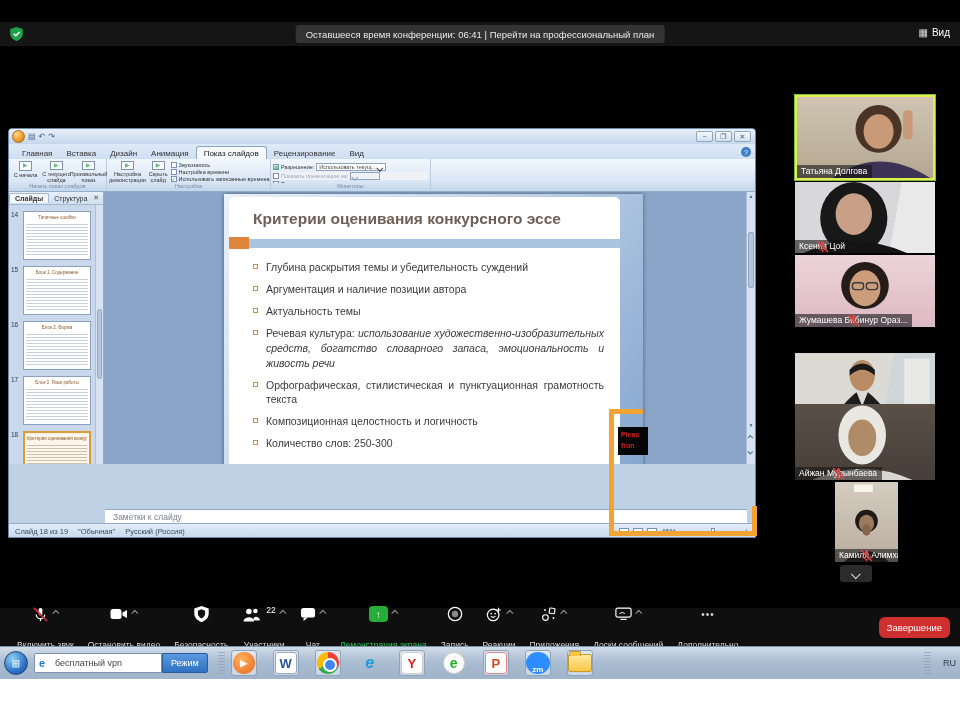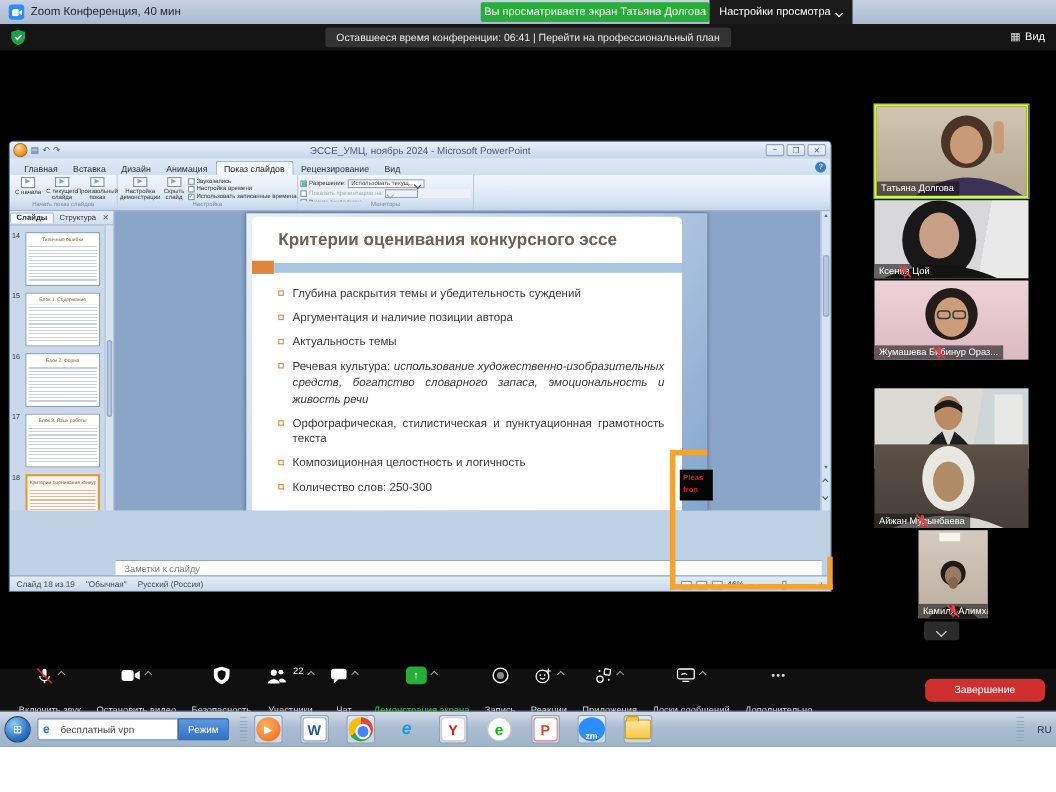--- a/index.html
+++ b/index.html
@@ -136,21 +136,21 @@
   .zm-toolbar { position:absolute; left:0; top:608px; width:960px; height:38px; background:#0f0f0f;
     display:flex; align-items:center; padding:0 10px; }
   .tbi { display:flex; flex-direction:column; align-items:center; justify-content:center; color:#d9d9d9; position:relative; padding:0 7px; }
   .tbi .irow { height:20px; display:flex; align-items:center; gap:5px; }
   .tbi .lbl { font-size:8.5px; white-space:nowrap; margin-top:16px; }
   .tbi .lbl.green { color:#2ec84e; }
   .tbi .chev { color:#9a9a9a; margin-bottom:3px; }
   .badge22 { color:#fff; font-size:8.5px; position:relative; top:-4px; }
   .share-ico { width:19px; height:16px; background:#27ae38; border-radius:4px; color:#fff; font-size:10px;
     display:flex; align-items:center; justify-content:center; font-weight:bold; }
-  .end-btn { margin-left:auto; background:#d02f2f; color:#fff; font-size:9.5px; padding:5px 27px; border-radius:6px; white-space:nowrap; }
+  .end-btn { margin-left:auto; background:#d02f2f; color:#fff; font-size:9.5px; padding:5px 8px; border-radius:6px; white-space:nowrap; }
   .dots { color:#d9d9d9; font-size:10px; letter-spacing:1px; }
 
   
   .taskbar { position:absolute; left:0; top:646px; width:960px; height:33px;
     background:linear-gradient(#d3dde9,#aabdd2 45%,#9fb3ca); border-top:1px solid #7d93ad; display:flex; align-items:center; padding-left:4px; }
   .orb { width:24px; height:24px; border-radius:50%; background:radial-gradient(circle at 35% 30%,#8fd0f2,#2d73c8 60%,#174a8c); border:1px solid #2a4a74;
     display:flex; align-items:center; justify-content:center; margin-right:6px; }
   .orb span { color:#fff; font-size:10px; }
   .searchbox { width:128px; height:20px; background:#fff; border:1px solid #7d93ad; border-radius:2px 0 0 2px;
     display:flex; align-items:center; gap:4px; padding-left:4px; font-size:9px; color:#444; white-space:nowrap; overflow:hidden; }
@@ -174,34 +174,20 @@
   .zmicon { background:#2d8cff; border-radius:50%; color:#fff; font-size:8px; width:32px; height:22px;align-items:flex-end; }
   .folder { width:24px; height:18px; background:linear-gradient(#ffe9a0,#f7c646); border:1px solid #c89b2a; border-radius:2px; position:relative; }
   .folder:before { content:""; position:absolute; left:0; top:-4px; width:10px; height:4px; background:#f7c646; border:1px solid #c89b2a; border-bottom:none; border-radius:2px 2px 0 0; }
   .tray { margin-left:auto; display:flex; align-items:center; gap:6px; padding-right:4px; font-size:9px; color:#2a3a50; }
 </style>
 </head>
 <body>
 
 <div class="desktop">
 
-  <div class="zm-titlebar">
-    <span class="zm-logo">
-      <svg width="9" height="7" viewBox="0 0 12 9">
-          <rect x="0" y="0" width="8" height="9" rx="2" fill="#fff"></rect>
-          <path d="M9 3 L12 1 V8 L9 6 Z" fill="#fff"></path>
-        </svg>
-    </span>
-    <span class="zm-title">Zoom Конференция, 40 мин</span>
-    <div class="view-badge">Вы просматриваете экран Татьяна Долгова</div>
-    <div class="view-settings">
-      <span>Настройки просмотра</span>
-      <span class="chev down"></span>
-    </div>
-  </div>
 
   <div class="zm-subbar">
     <span class="shield-ico">
       <svg width="13" height="14" viewBox="0 0 18 20">
           <path d="M9 0 L18 3 V9 C18 14.5 14.5 18 9 20 C3.5 18 0 14.5 0 9 V3 Z" fill="#1ea14a"></path>
           <path d="M5 9.5 L8 12.5 L13.5 7" stroke="#fff" stroke-width="2" fill="none"></path>
         </svg>
     </span>
     <div class="time-pill">Оставшееся время конференции: 06:41 | Перейти на профессиональный план</div>
     <div class="view-btn">
@@ -213,21 +199,20 @@
   <div class="stage">
 
     <div class="ppt">
       <div class="ppt-titlebar">
         <span class="office-orb"></span>
         <span class="qat">
           <span>▤</span>
           <span>↶</span>
           <span>↷</span>
         </span>
-        <span class="ppt-title">ЭССЕ_УМЦ, ноябрь 2024 - Microsoft PowerPoint</span>
         <span class="win-ctrls">
           <span>−</span>
           <span>❐</span>
           <span>✕</span>
         </span>
       </div>
       <div class="ppt-tabs">
         <span class="ppt-tab">Главная</span>
         <span class="ppt-tab">Вставка</span>
         <span class="ppt-tab">Дизайн</span>

